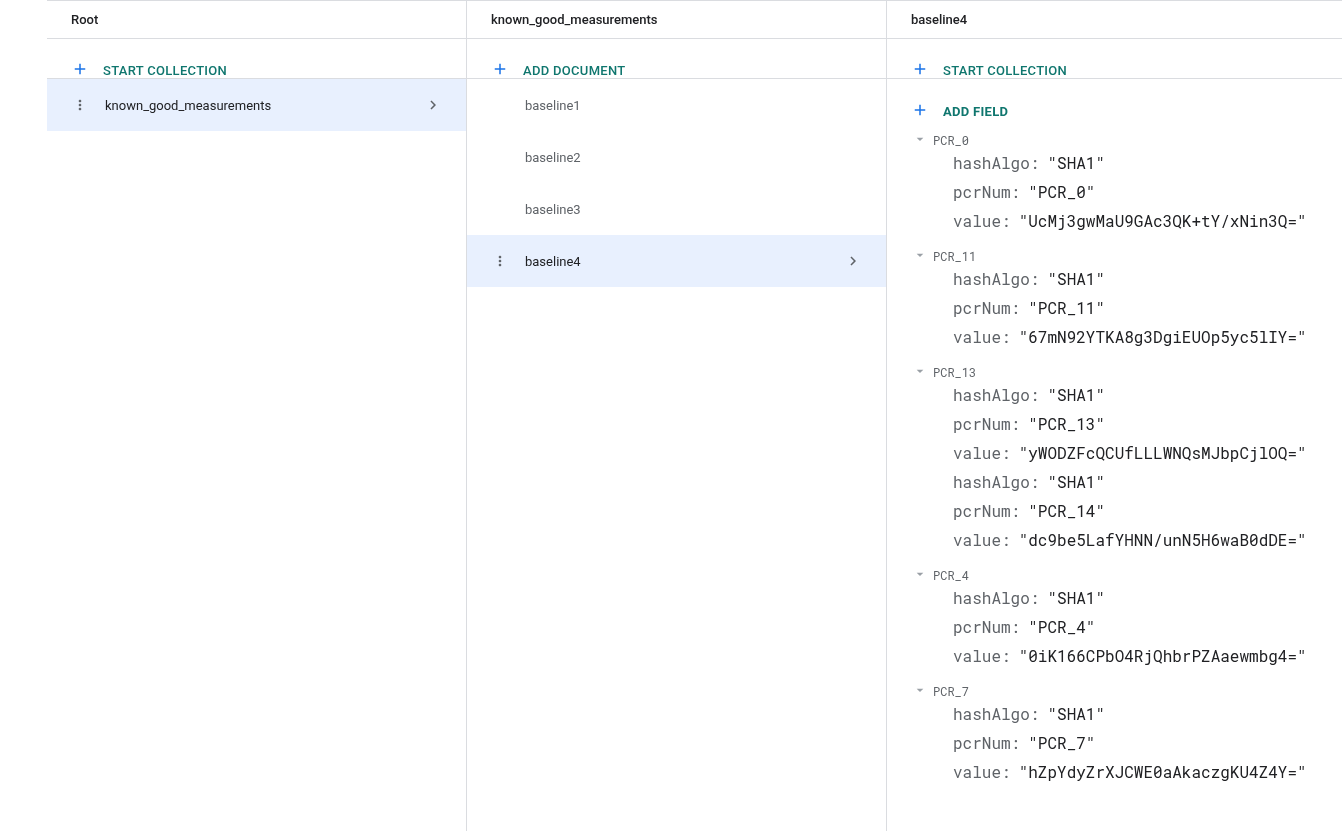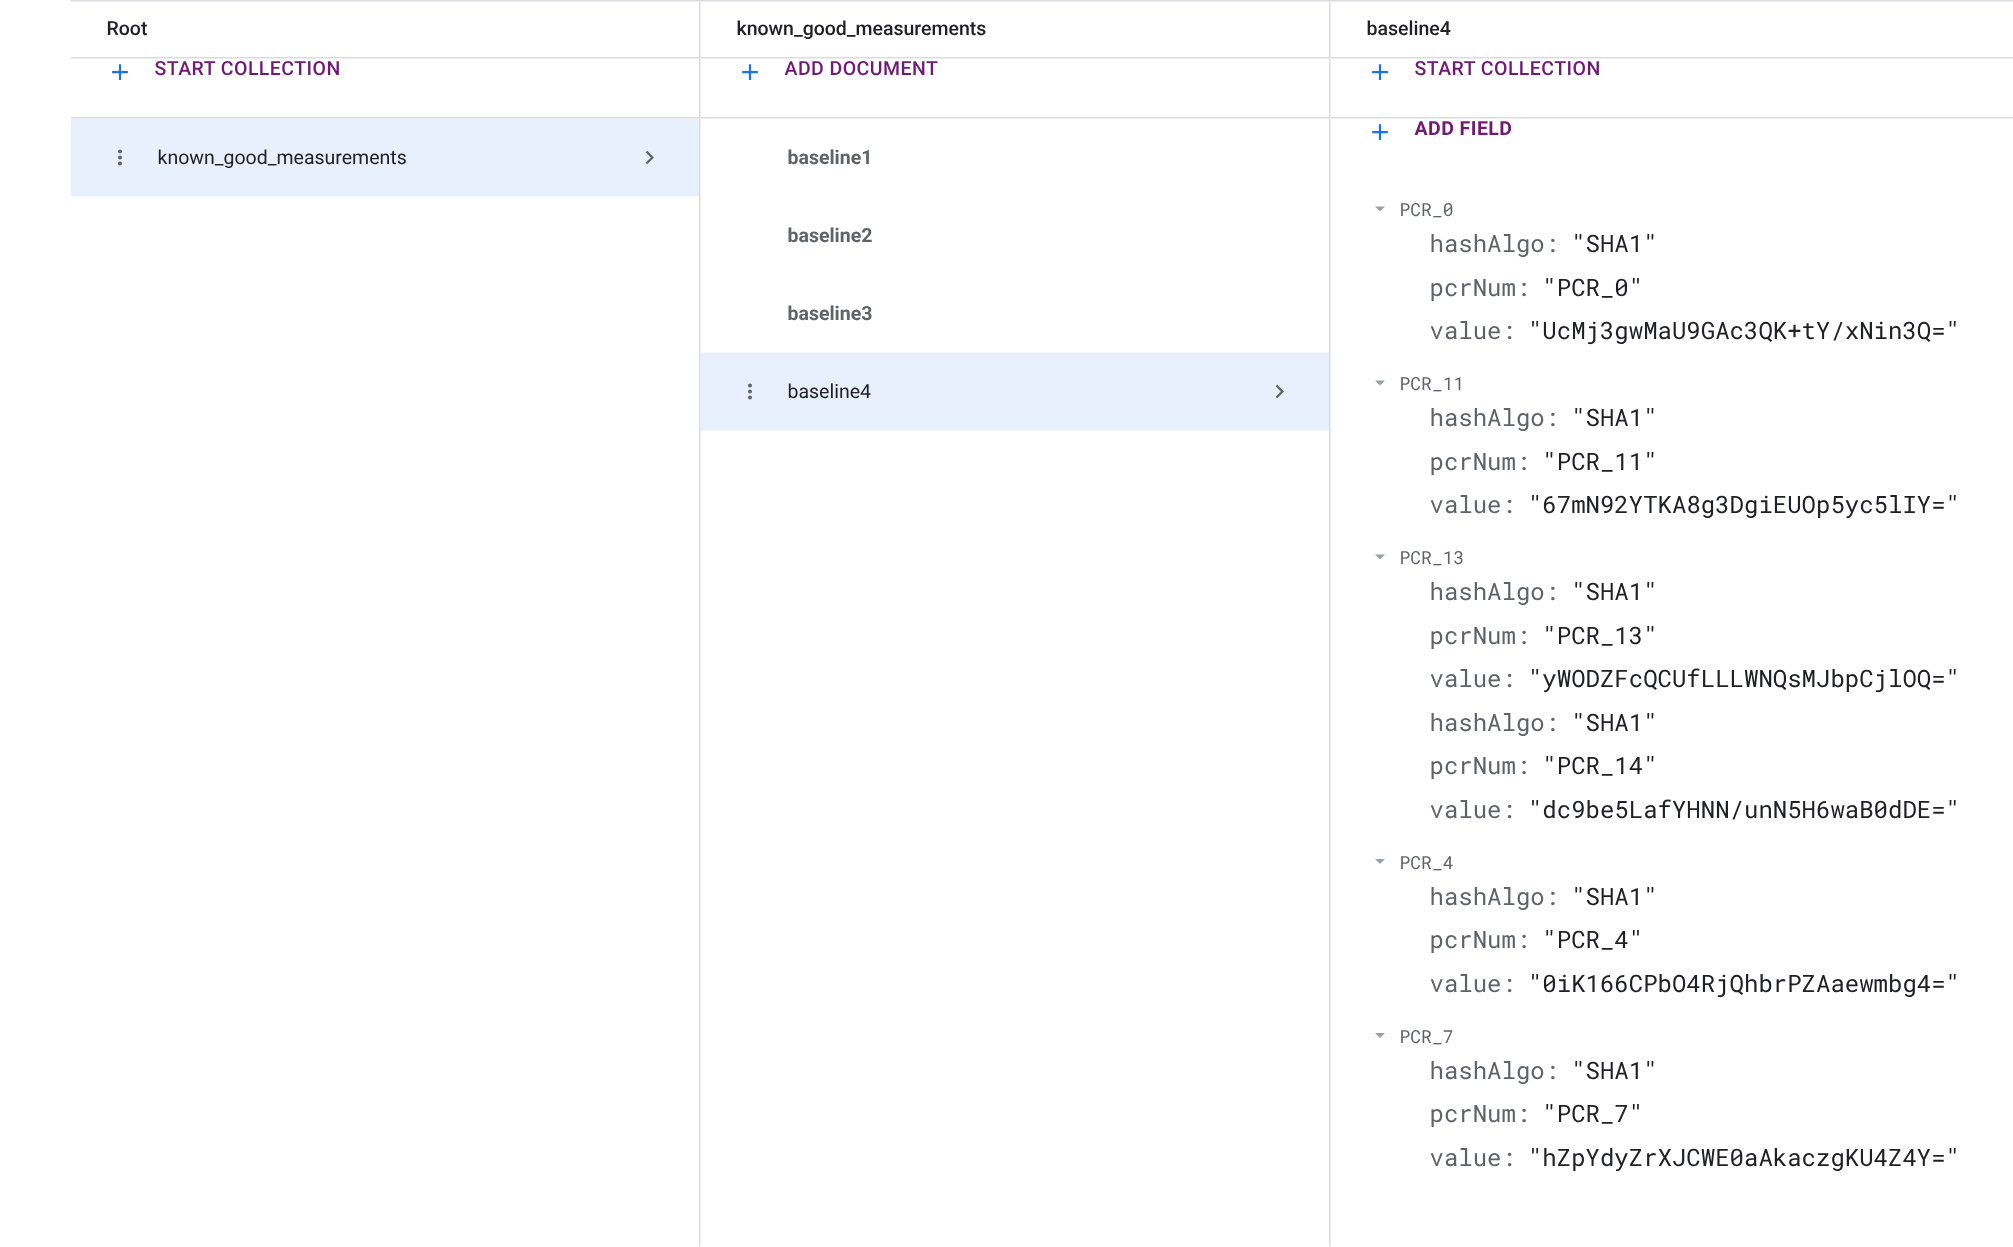--- a/index.html
+++ b/index.html
@@ -34,23 +34,23 @@
     padding: 0 24px;
     font-weight: 500;
     font-size: 13px;
     color: #202124;
     border-bottom: 1px solid #dadce0;
   }
 
   .action-row {
     height: 40px;
     display: flex;
-    align-items: flex-start;
+    align-items: flex-end;
     padding: 0 24px;
-    color: #701a75;
+    color: #0f766e;
     font-weight: 500;
     font-size: 13px;
     letter-spacing: 0.3px;
     cursor: pointer;
     border-bottom: 1px solid #dadce0;
   }
   .action-row .plus-icon { margin-right: 14px; }
   .action-row.no-border { border-bottom: none; font-weight: bold; }
 
   .plus-icon {
@@ -71,21 +71,21 @@
     cursor: pointer;
     font-size: 13px;
     position: relative;
   }
   .list-item.selected {
     background: #e8f0fe;
     color: #202124;
   }
   .list-item .item-label { flex: 1; }
   .list-item.with-menu .item-label { margin-left: 34px; }
-  .list-item.no-menu .item-label { margin-left: 34px; font-weight: bold; }
+  .list-item.no-menu .item-label { margin-left: 34px; }
 
   .dots-icon {
     position: absolute;
     left: 24px;
     width: 18px; height: 18px;
     display: flex; align-items: center; justify-content: center;
     color: #5f6368;
   }
   .dots-icon svg { width: 16px; height: 16px; fill: currentColor; }
 

